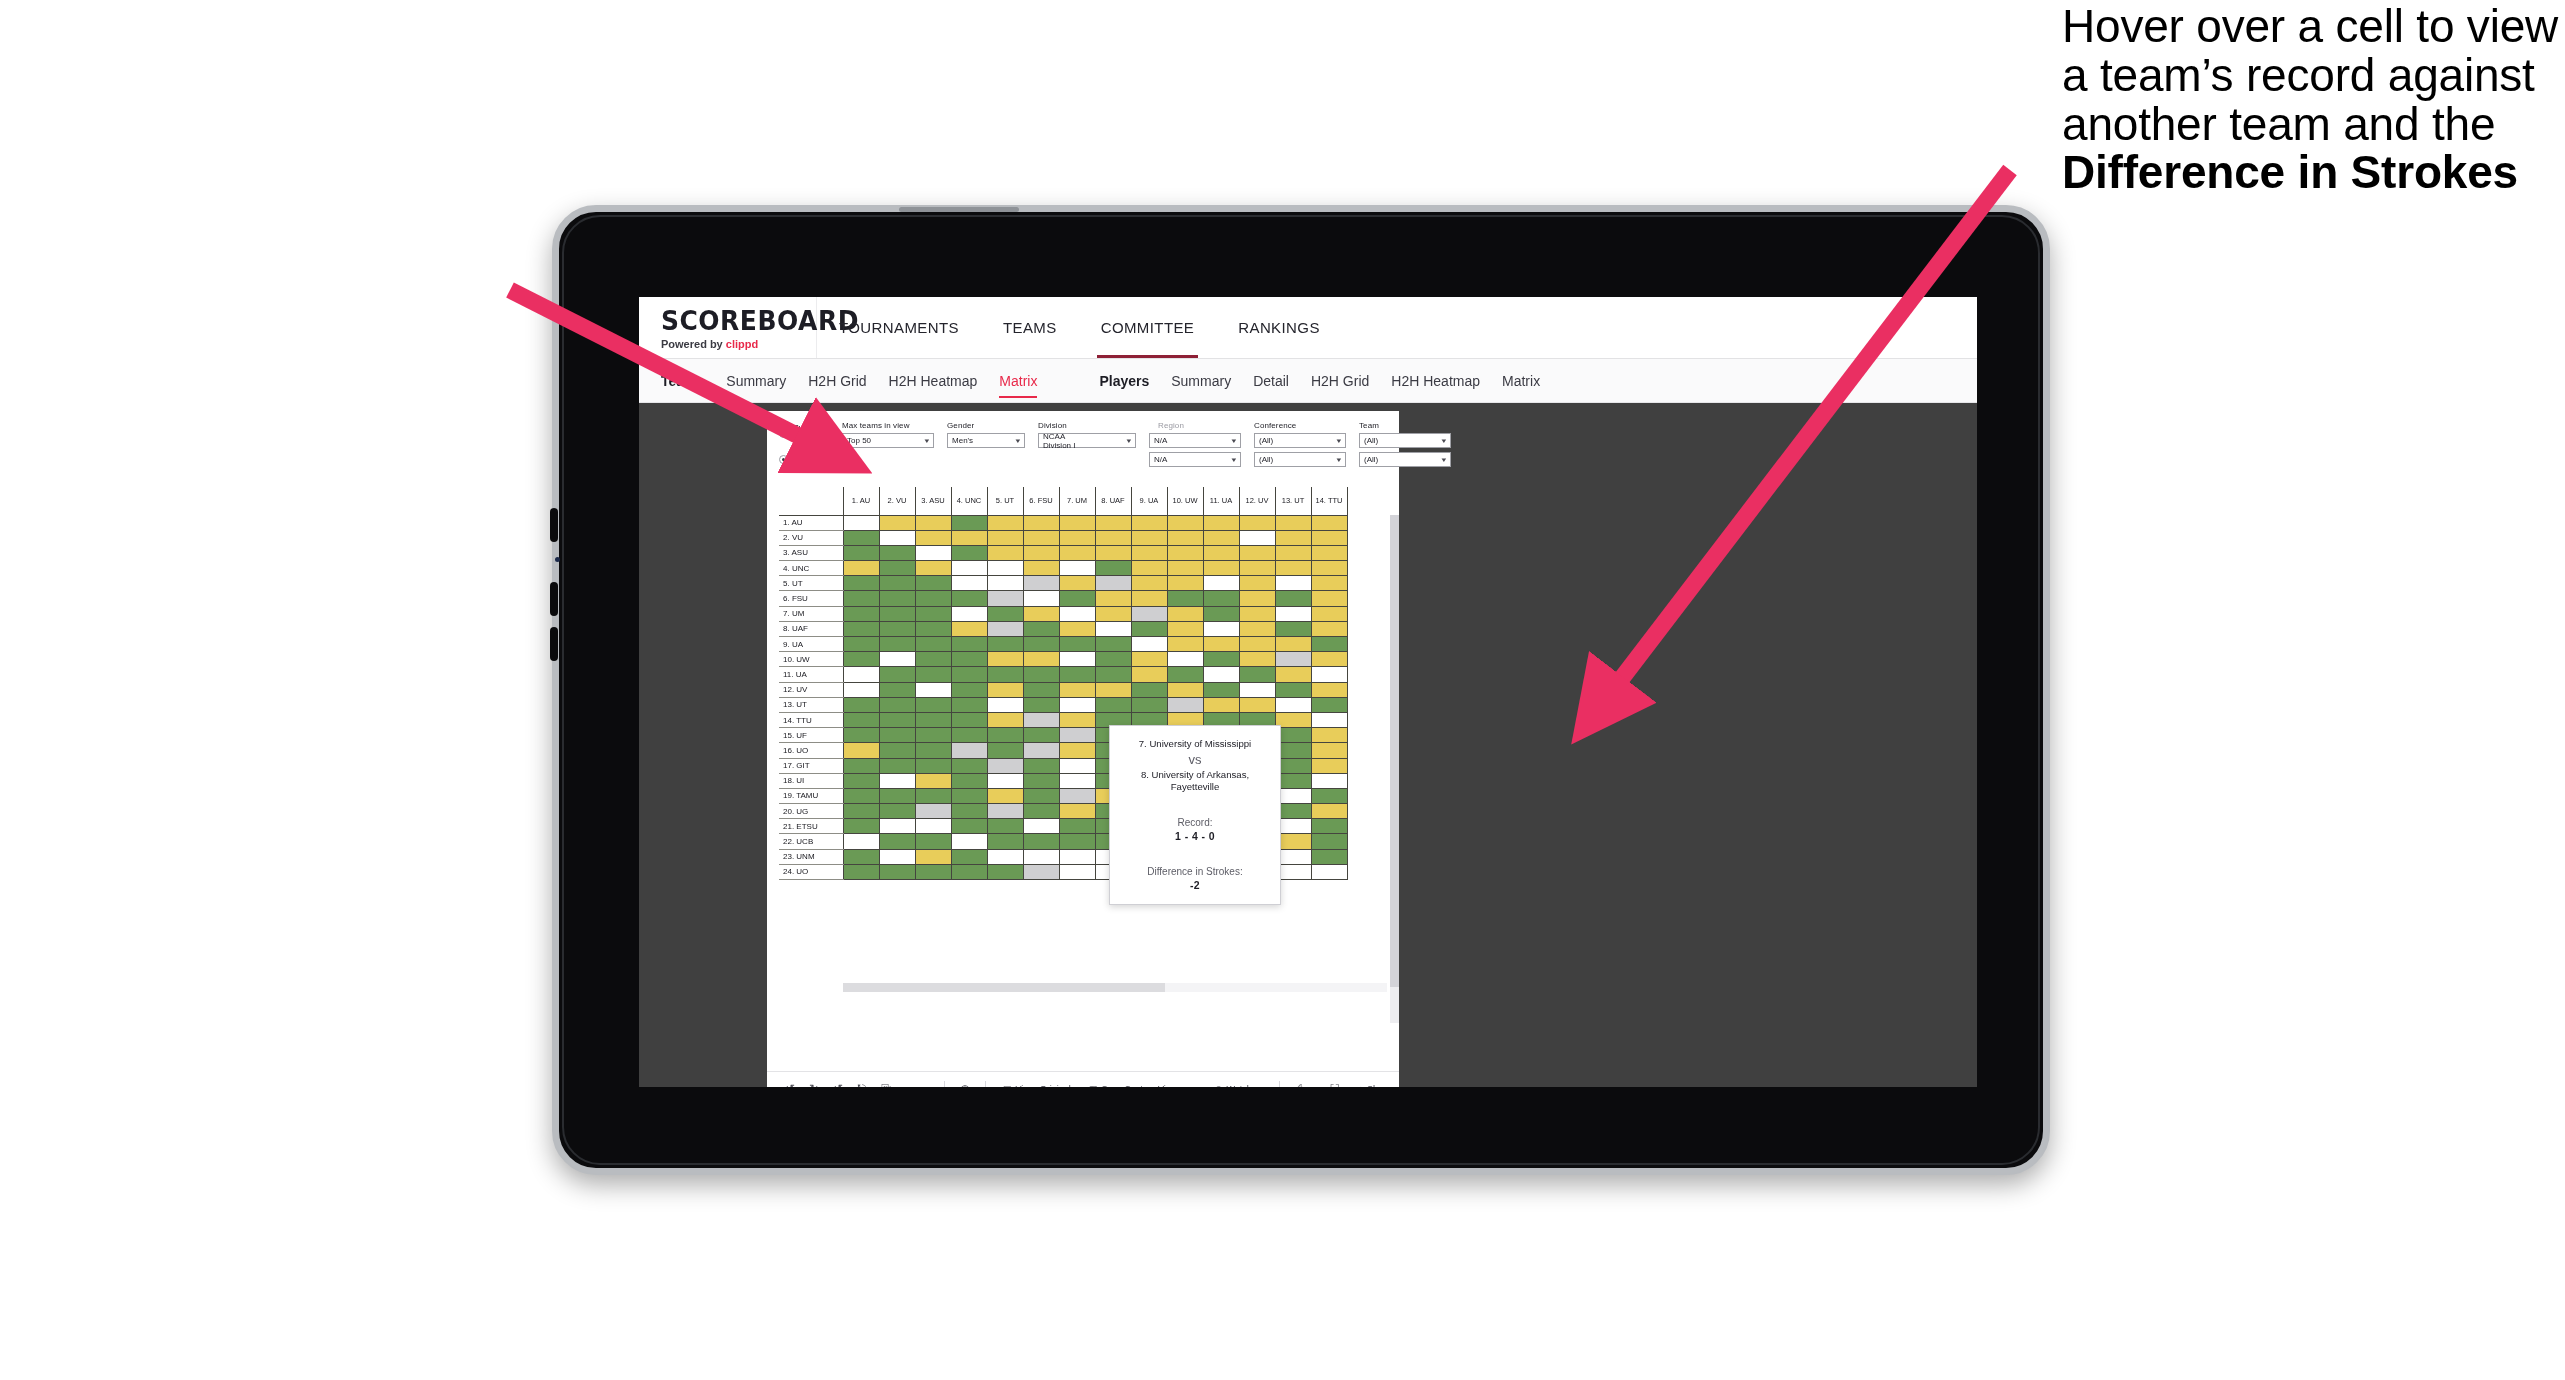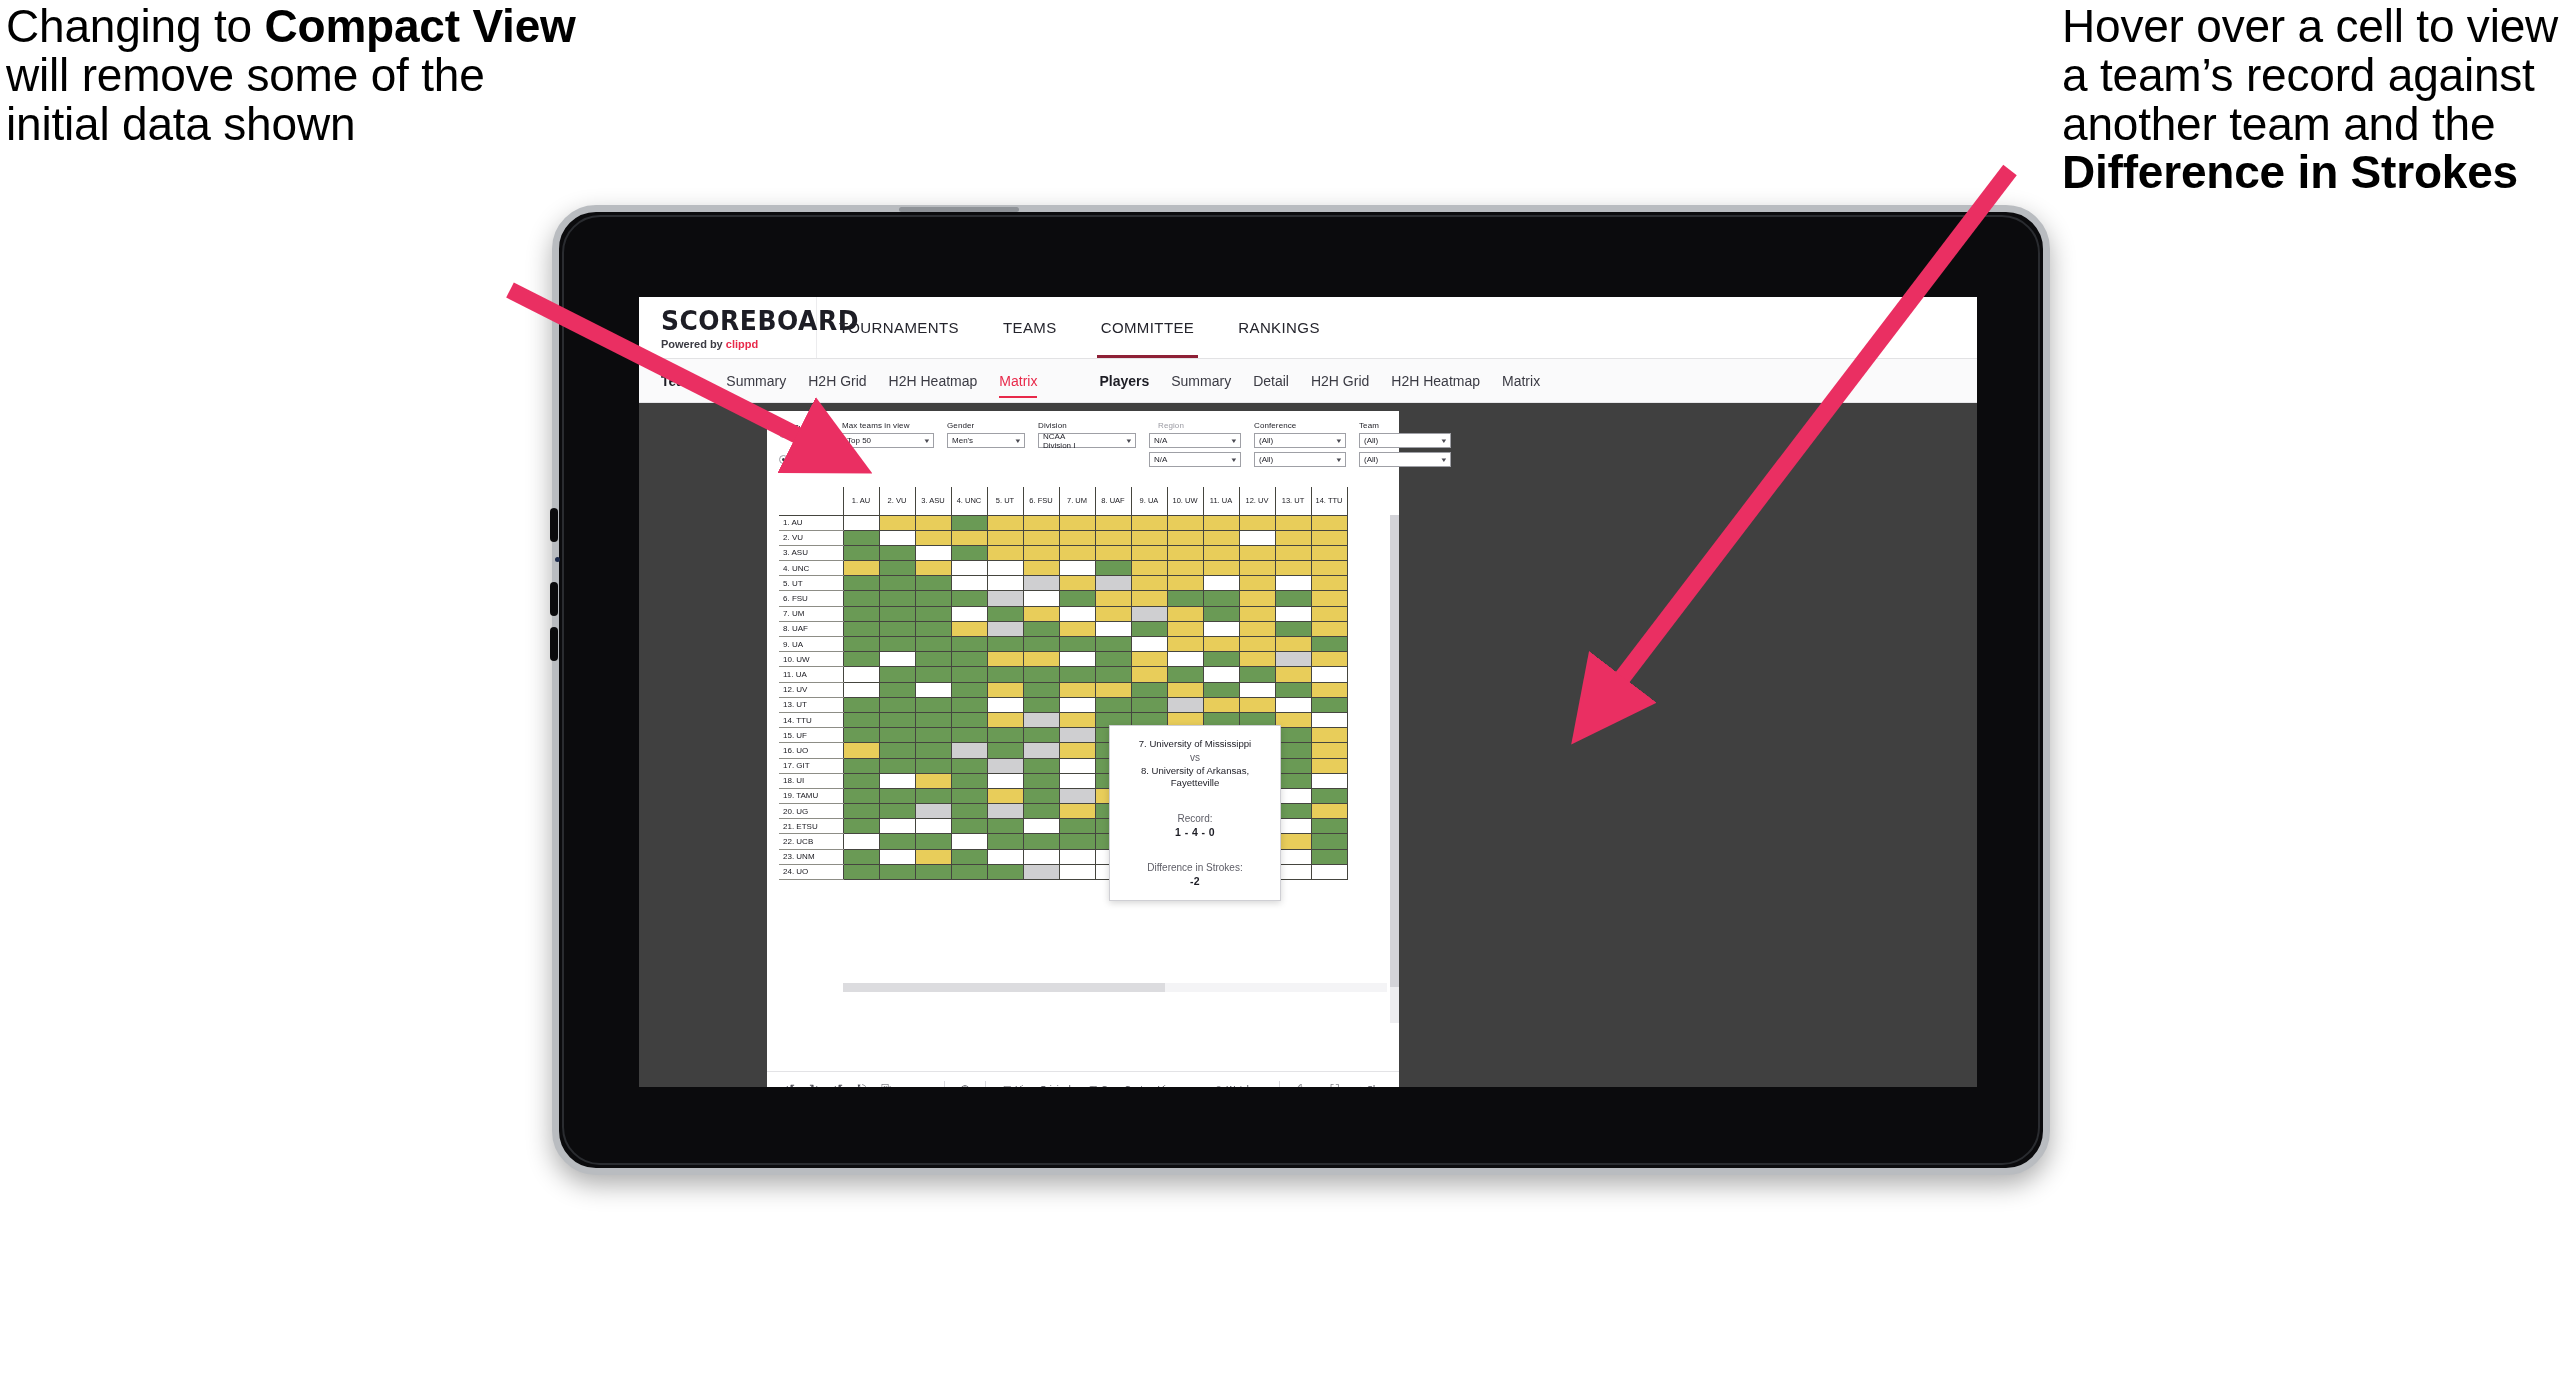--- a/index.html
+++ b/index.html
@@ -144,21 +144,21 @@
 
   
   #tooltip {
     position:absolute; left:330px; top:238px; width:172px;
     background:#fff; border:1px solid #cfcfd4;
     box-shadow: 0 2px 7px rgba(0,0,0,.17);
     padding: 12px 6px 13px;
     text-align:center;
   }
   .tt-team { font-size:9.6px; color:#1d1d25; font-weight:400; line-height:1.25; }
-  .tt-vs { font-size:10px; color:#5d5d66; margin:2px 0; }
+  .tt-vs { font-size:13px; color:#5d5d66; margin:2px 0; }
   .tt-lab { font-size:10px; color:#5d5d66; margin-top:24px; }
   .tt-val { font-size:10.5px; color:#1d1d25; font-weight:700; margin-top:2px; letter-spacing:.4px; }
 
   
   #toolbar {
     position:absolute; left:128px; top:668px; width:632px; height:34px;
     background:#fff; border-top:1px solid #e3e3e6;
     display:flex; align-items:center; padding-left:12px; gap:2px;
     font-size:9px; color:#44444c;
   }
@@ -166,23 +166,20 @@
             color:#4d4d55; font-size:12px; }
   .tb-sep { width:1px; height:15px; background:#d7d7dc; margin:0 7px; }
   .tb-item { display:flex; align-items:center; gap:4px; padding:0 8px; white-space:nowrap; }
   .tb-spacer { flex: 1; }
 </style>
 </head>
 <body>
 
 <div id="stage">
 
-  <div id="callout-left" class="callout">
-    <span>Changing to </span><b>Compact View</b><span> will remove some of the initial data shown</span>
-  </div>
 
   <div id="callout-right" class="callout">
     <span>Hover over a cell to view a team’s record against another team and the </span><b>Difference in Strokes</b>
   </div>
 
   <div id="tablet">
     <div id="top-nub"></div>
     <div class="side-btn" id="btn-a"></div>
     <div id="cam-dot"></div>
     <div class="side-btn" id="btn-b"></div>

